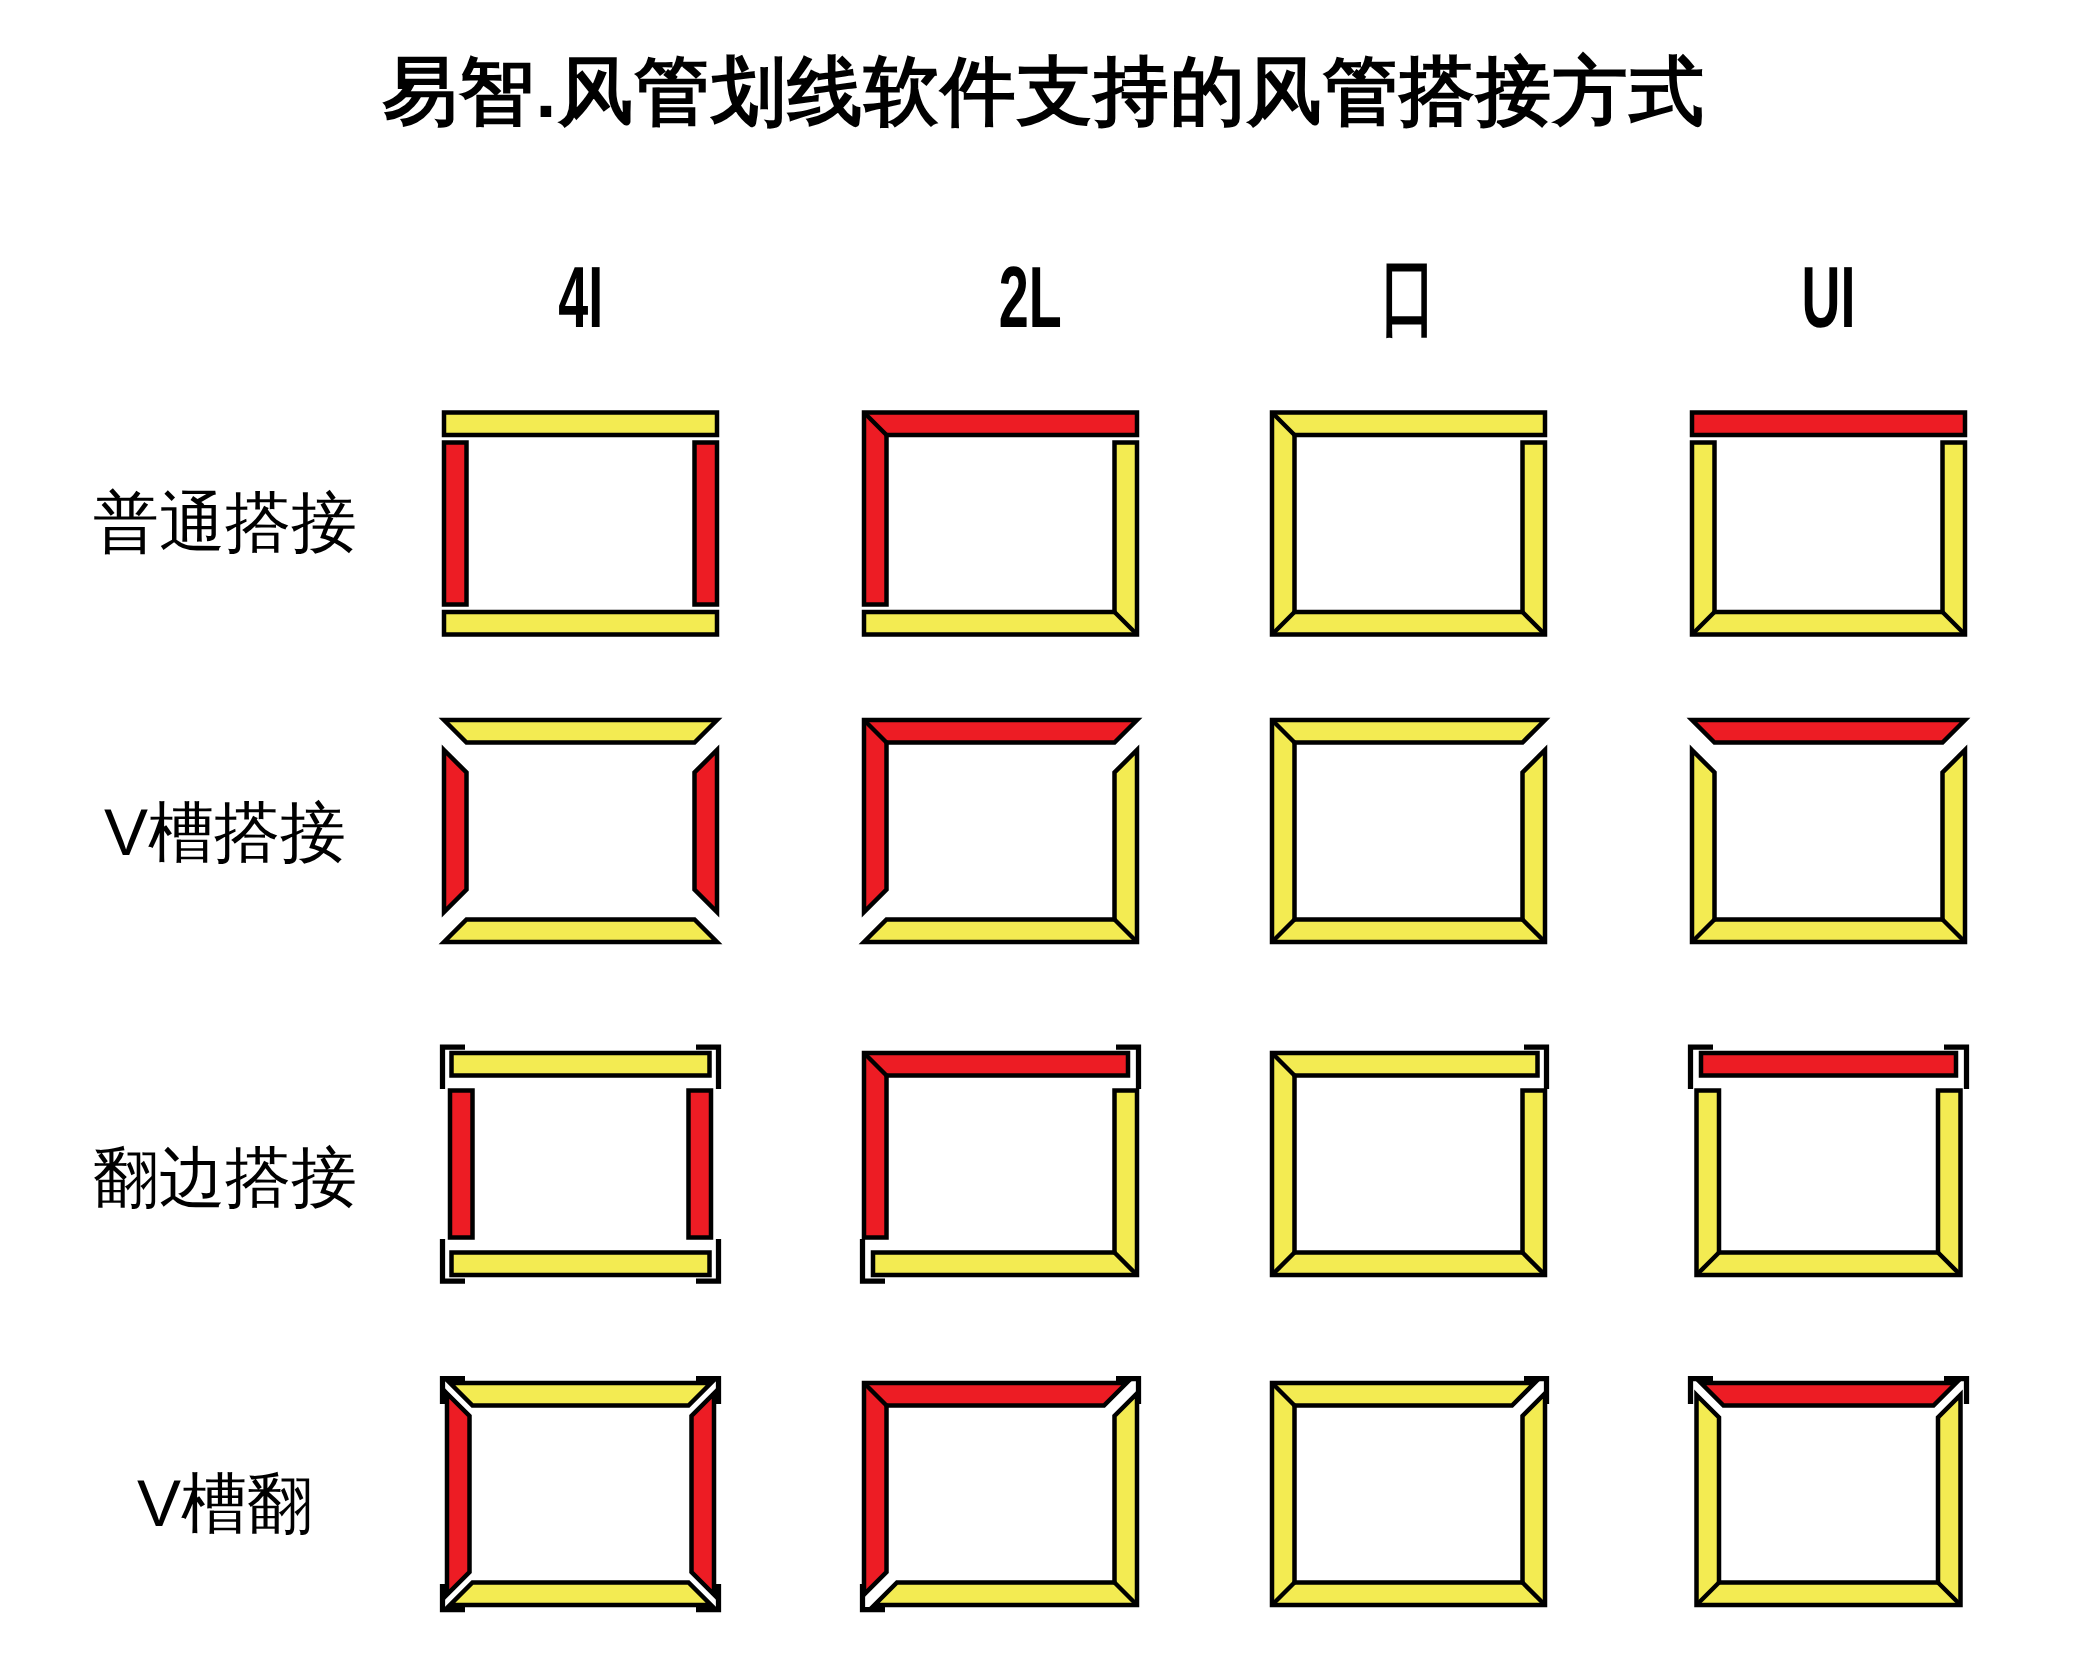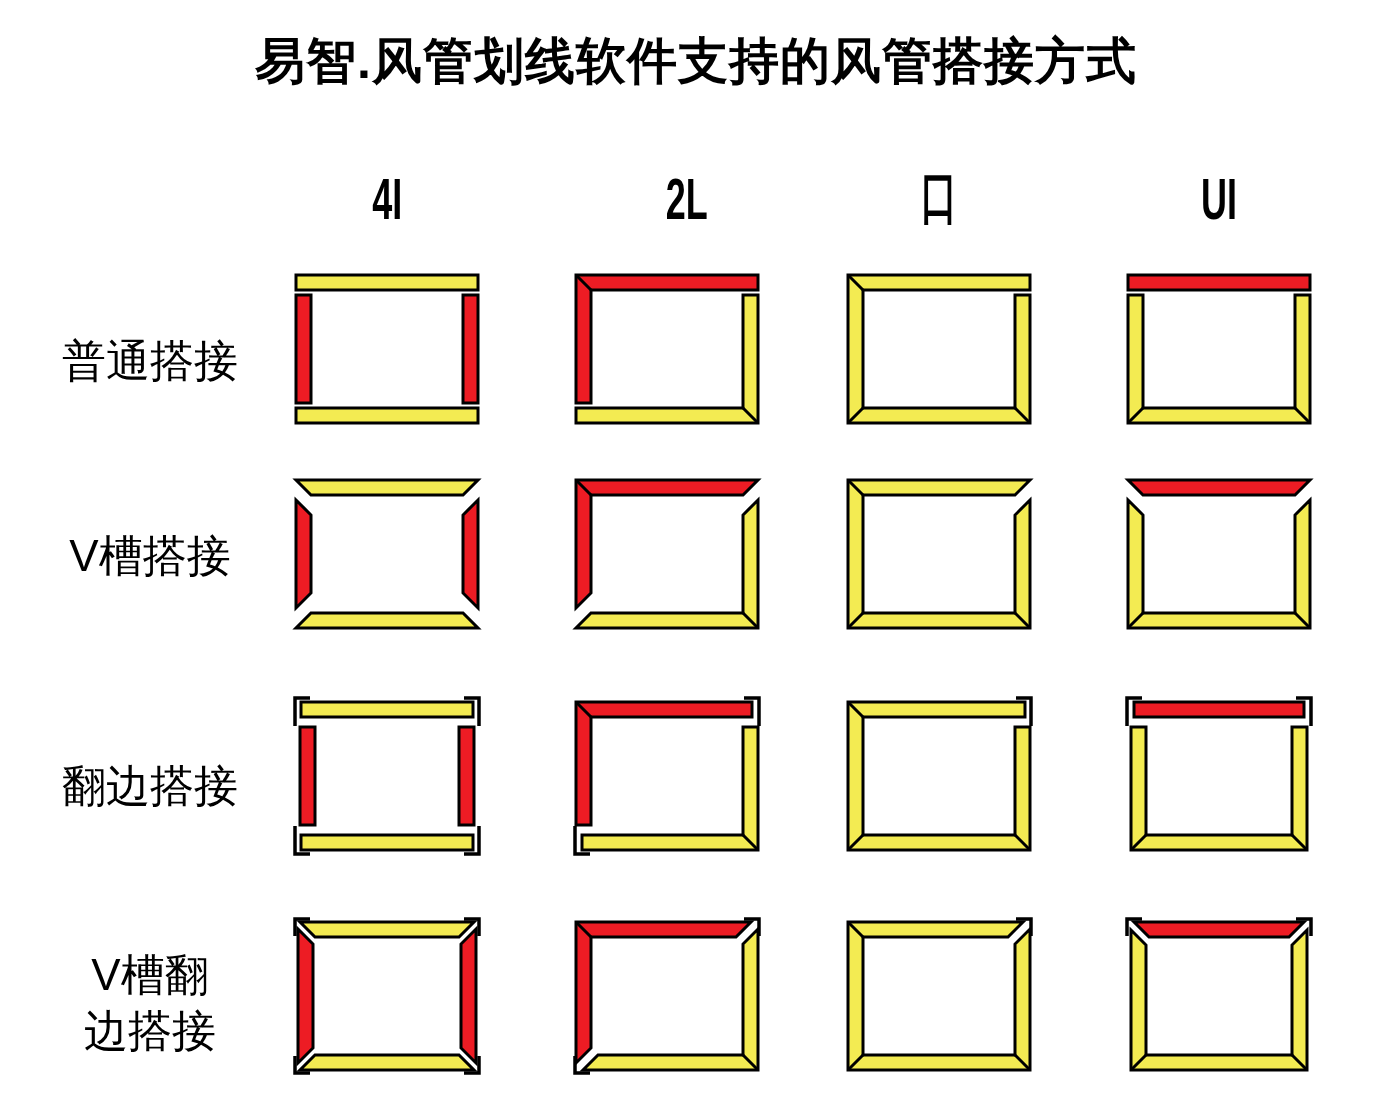--- a/index.html
+++ b/index.html
@@ -38,32 +38,31 @@
         <span class="hdr-txt">2L</span>
       </div>
       <div class="col-header" style="left: 844px;">
         <span class="hdr-txt">口</span>
       </div>
       <div class="col-header" style="left: 1124px; text-align: right;">
         <span class="hdr-txt">UI</span>
       </div>
     </div>
   <div id="labels">
-      <div class="row-label" style="top: 309px; height: 80px; justify-content: flex-end;">
+      <div class="row-label" style="top: 309px; height: 80px;">
         <div>普通搭接</div>
       </div>
       <div class="row-label" style="top: 516px; height: 80px;">
         <div>V槽搭接</div>
       </div>
       <div class="row-label" style="top: 746px; height: 80px;">
         <div>翻边搭接</div>
       </div>
       <div class="row-label" style="top: 935px; height: 136px;">
         <div>V槽翻</div>
-        <div>边搭接</div>
       </div>
     </div>
   <div id="grid">
       <svg class="cell" width="190" height="172" viewBox="0 0 190 172" style="left: 292px; top: 263px;">
         <polygon points="4,12 186,12 186,27 4,27" fill="#f3eb52" stroke="#000000" stroke-width="3" stroke-linejoin="miter"></polygon>
         <polygon points="4,145 186,145 186,160 4,160" fill="#f3eb52" stroke="#000000" stroke-width="3" stroke-linejoin="miter"></polygon>
         <polygon points="4,32 19,32 19,140 4,140" fill="#ed1c24" stroke="#000000" stroke-width="3" stroke-linejoin="miter"></polygon>
         <polygon points="171,32 186,32 186,140 171,140" fill="#ed1c24" stroke="#000000" stroke-width="3" stroke-linejoin="miter"></polygon>
       </svg>
       <svg class="cell" width="190" height="172" viewBox="0 0 190 172" style="left: 572px; top: 263px;">

